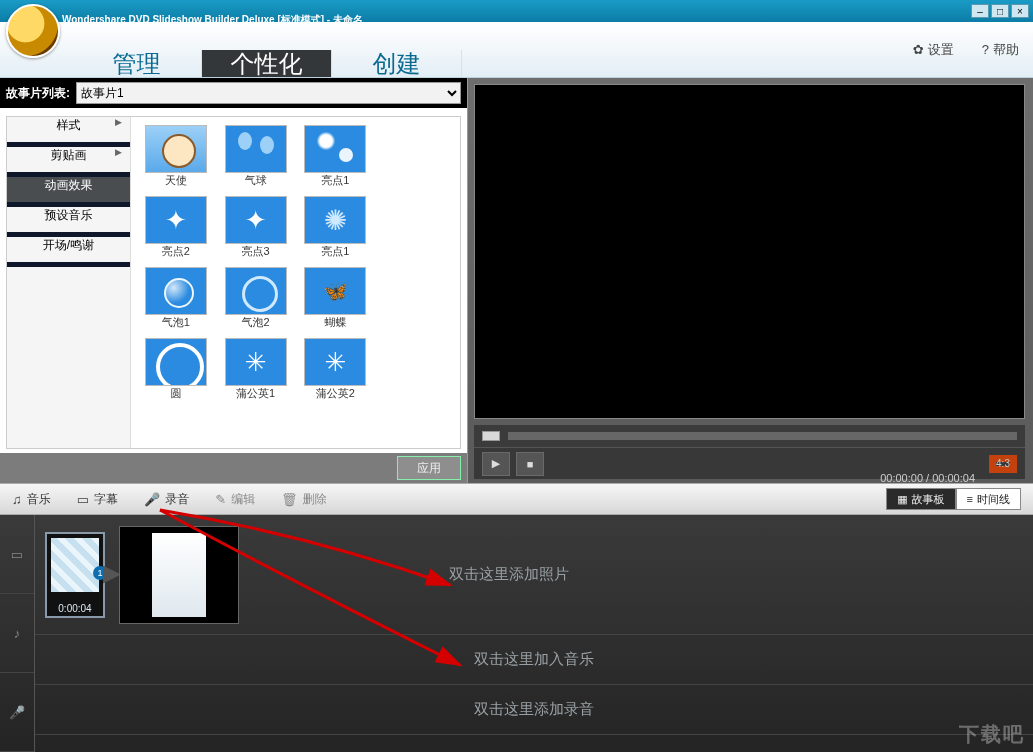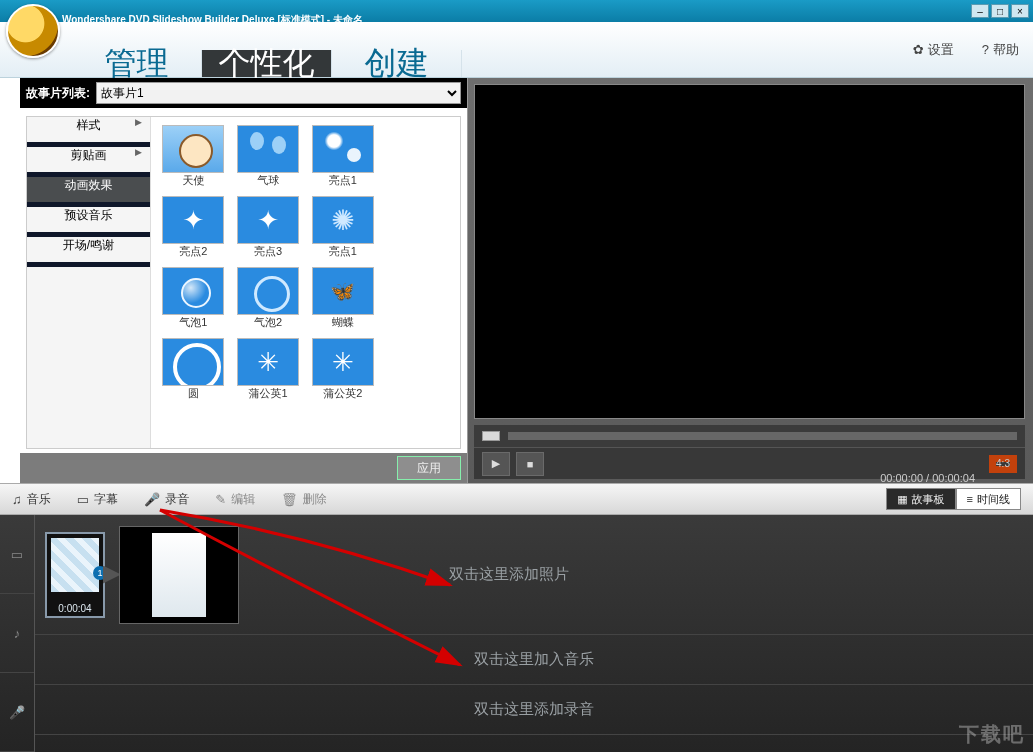--- a/index.html
+++ b/index.html
@@ -6,28 +6,28 @@
 body { width: 1033px; height: 752px; background: #e8e8e8; overflow: hidden; position: relative; }
 
 .titlebar { height: 22px; background: linear-gradient(#1a9bc6, #0b7da6); display: flex; align-items: center; padding: 0 4px; }
 .titlebar .title { color: #fff; font-size: 10px; font-weight: bold; margin-left: 58px; margin-top: 18px; }
 .winbtns { margin-left: auto; display: flex; gap: 2px; }
 .winbtn { width: 18px; height: 14px; background: #cfe7f0; border: 1px solid #5a9bb2; display: flex; align-items: center; justify-content: center; cursor: pointer; font-size: 10px; }
 
 .logo { position: absolute; left: 6px; top: 4px; width: 54px; height: 54px; border-radius: 50%; background: radial-gradient(circle at 35% 35%, #ffd966 0 40%, #c78a00 42% 70%, #6a3b00 72% 100%); border: 2px solid #fff; box-shadow: 0 1px 3px rgba(0,0,0,.4); z-index: 5; }
 
 .maintabs { height: 56px; background: linear-gradient(#fff, #e3eef5); border-bottom: 1px solid #bcd2dc; display: flex; align-items: stretch; padding-left: 72px; }
-.maintab { width: 130px; display: flex; align-items: center; justify-content: center; font-size: 32px; color: #0a6a92; border-right: 1px solid #d5e2ea; cursor: pointer; margin-top: 28px; }
+.maintab { width: 130px; display: flex; align-items: center; justify-content: center; font-size: 24px; color: #0a6a92; border-right: 1px solid #d5e2ea; cursor: pointer; margin-top: 28px; }
 .maintab.active { background: #333739; color: #fff; }
 .maintabs .spacer { flex: 1; }
 .rightlink { display: flex; align-items: center; gap: 4px; font-size: 13px; color: #444; padding: 0 14px; cursor: pointer; }
 
 .workarea { display: flex; height: 405px; background: linear-gradient(#6e6e6e, #5a5a5a); }
 
-.leftpane { width: 468px; background: #fff; display: flex; flex-direction: column; border-right: 1px solid #999; padding-left: 20px; }
+.leftpane { width: 468px; background: #fff; display: flex; flex-direction: column; border-right: 1px solid #999; }
 .storyrow { height: 30px; background: #000; display: flex; align-items: center; padding: 0 6px; gap: 6px; }
 .storyrow label { color: #fff; font-size: 12px; font-weight: bold; white-space: nowrap; }
 .storyrow select { flex: 1; height: 22px; font-size: 12px; background: #f2f2f2; border: 1px solid #999; }
 
 .catarea { flex: 1; display: flex; background: #fff; margin: 8px 6px 4px 6px; border: 1px solid #ccc; overflow: hidden; }
 .catlist { width: 124px; background: #f5f5f5; border-right: 1px solid #ddd; }
 .catitem { height: 30px; display: flex; align-items: flex-start; justify-content: center; font-size: 12px; border-bottom: 5px solid #0f172a; cursor: pointer; position: relative; }
 .catitem .chev { position: absolute; right: 8px; font-size: 9px; color: #666; }
 .catitem.active { background: #4a4d4f; color: #fff; }
 

